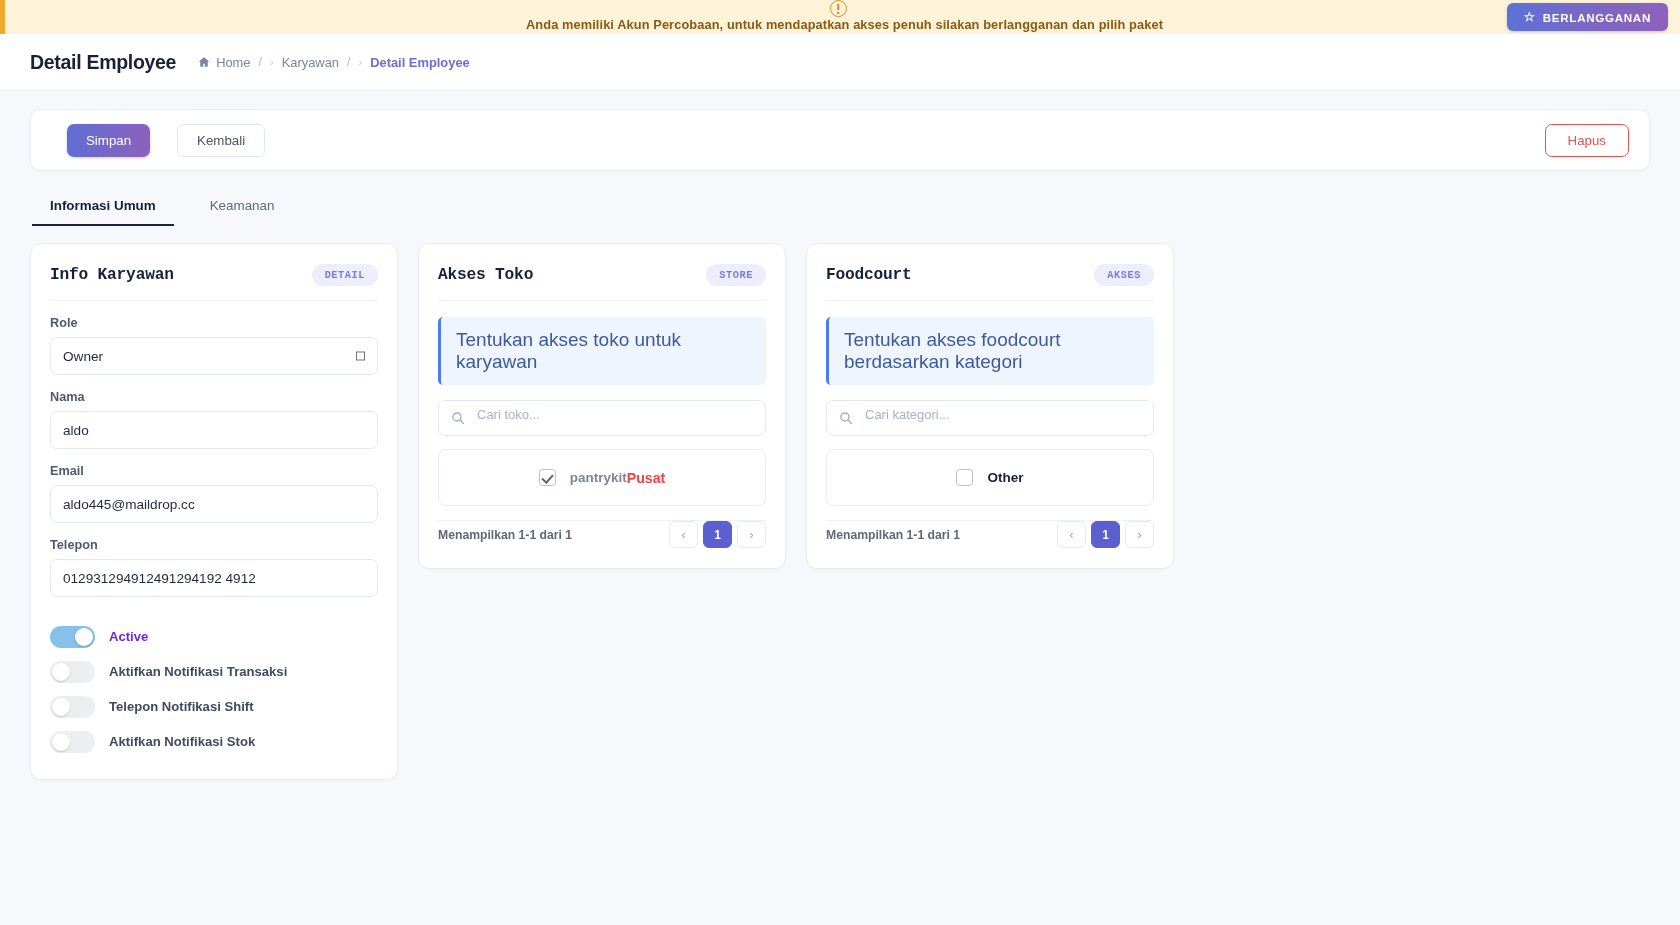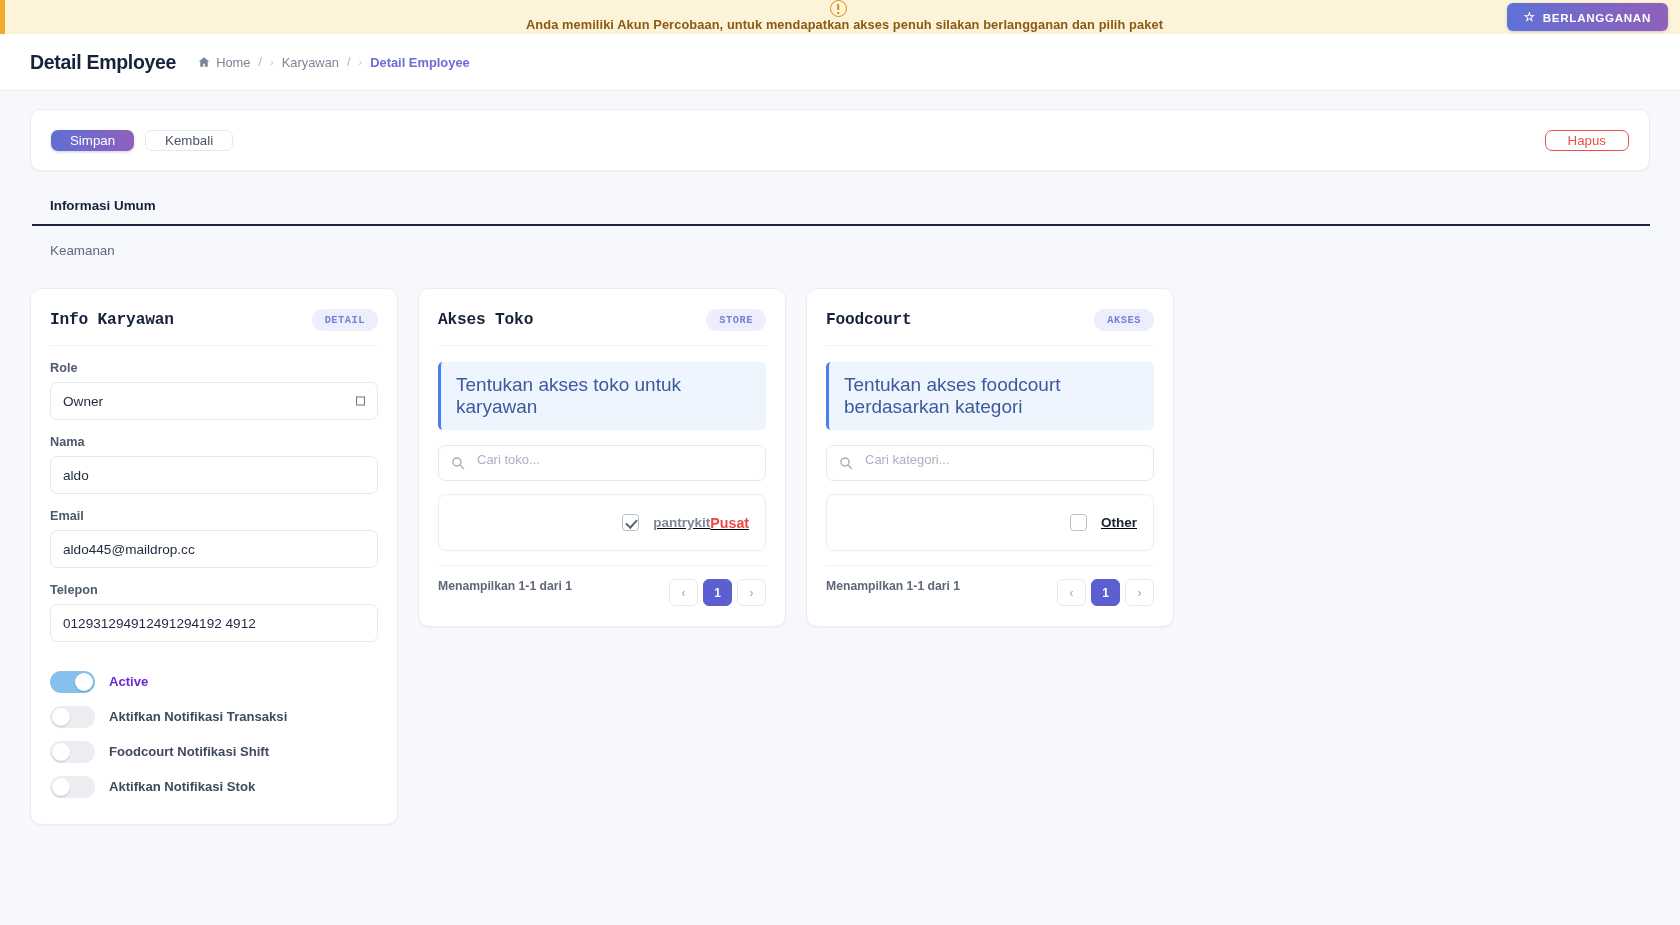--- a/index.html
+++ b/index.html
@@ -120,29 +120,30 @@
     border-radius: 10px;
     height: 62px;
     display: flex;
     align-items: center;
     padding: 0 20px;
     justify-content: space-between;
     box-shadow: 0 1px 2px rgba(30,40,70,.035);
   }
   .action-left { display: flex; gap: 11px; align-items: center; }
   .btn {
-    height: 21px;
+    height: 33px;
     border-radius: 7px;
     font-family: "Liberation Sans", sans-serif;
     font-size: 13.3px;
     cursor: pointer;
     padding: 0 19px;
     display: inline-flex;
     align-items: center;
     justify-content: center;
+    margin-left: 16px;
   }
   .btn-primary {
     border: none;
     color: #fff;
     background: linear-gradient(95deg, #5f6fd4 0%, #7b66c6 60%, #8d61bd 100%);
     box-shadow: 0 1px 3px rgba(90,80,170,.28);
   }
   .btn-secondary {
     background: #ffffff;
     border: 1px solid #e2e7ef;
@@ -151,24 +152,23 @@
   .btn-danger {
     background: #ffffff;
     border: 1.3px solid #e8524a;
     color: #e8524a;
     padding: 0 22px;
   }
 
   
   .tabs {
     display: flex;
-    gap: 8px;
+    gap: 18px;
     margin-top: 18px;
     padding-left: 2px;
-    flex-direction: column;
   }
   .tab {
     font-size: 13.4px;
     color: #5f6a7d;
     padding: 9px 18px 11px 18px;
     cursor: pointer;
     border-bottom: 2.5px solid transparent;
   }
   .tab.active {
     color: #16203a;
@@ -325,24 +325,23 @@
   
   .list-box {
     margin-top: 13px;
     border: 1px solid #e9edf3;
     border-radius: 8px;
     padding: 4px 0;
   }
   .list-item {
     display: flex;
     align-items: center;
-    justify-content: flex-end;
+    justify-content: center;
     padding: 15px 16px;
     cursor: pointer;
-    text-decoration: underline;
   }
   .list-item-left { display: flex; align-items: center; gap: 14px; }
   .checkbox {
     width: 17px; height: 17px;
     border: 1.5px solid #b9c0cc;
     border-radius: 3.5px;
     background: #ffffff;
     position: relative;
     flex: 0 0 auto;
   }
@@ -354,23 +353,24 @@
     border: solid #5a6475;
     border-width: 0 2.2px 2.2px 0;
     transform: rotate(42deg);
   }
   .item-name { font-size: 13.5px; color: #7d8695; font-weight: bold; }
   .item-name.dark { color: #1a2136; }
   .item-tag { font-size: 14.2px; font-weight: bold; color: #ef4444; }
 
   .list-foot {
     margin-top: 14px;
-    padding-top: 13px;
+    padding-top: 0;
     border-top: 1px solid #eef1f6;
     display: flex;
+    align-items: center;
     justify-content: space-between;
   }
   .foot-text { font-size: 12.2px; color: #5e6878; font-weight: bold; }
   .pager { display: flex; gap: 5px; align-items: center; }
   .pager-btn {
     width: 29px; height: 27px;
     border: 1px solid #e4e9f0;
     border-radius: 6px;
     background: #ffffff;
     color: #9aa3b2;
@@ -477,21 +477,21 @@
         <div class="toggle-row">
           <div class="toggle">
               <span class="knob"></span>
             </div>
           <span class="toggle-label">Aktifkan Notifikasi Transaksi</span>
         </div>
         <div class="toggle-row">
           <div class="toggle">
               <span class="knob"></span>
             </div>
-          <span class="toggle-label">Foodcourt Notifikasi Shift</span>
+          <span class="toggle-label">Telepon Notifikasi Shift</span>
         </div>
         <div class="toggle-row">
           <div class="toggle">
               <span class="knob"></span>
             </div>
           <span class="toggle-label">Aktifkan Notifikasi Stok</span>
         </div>
       </div>
     </div>
 

